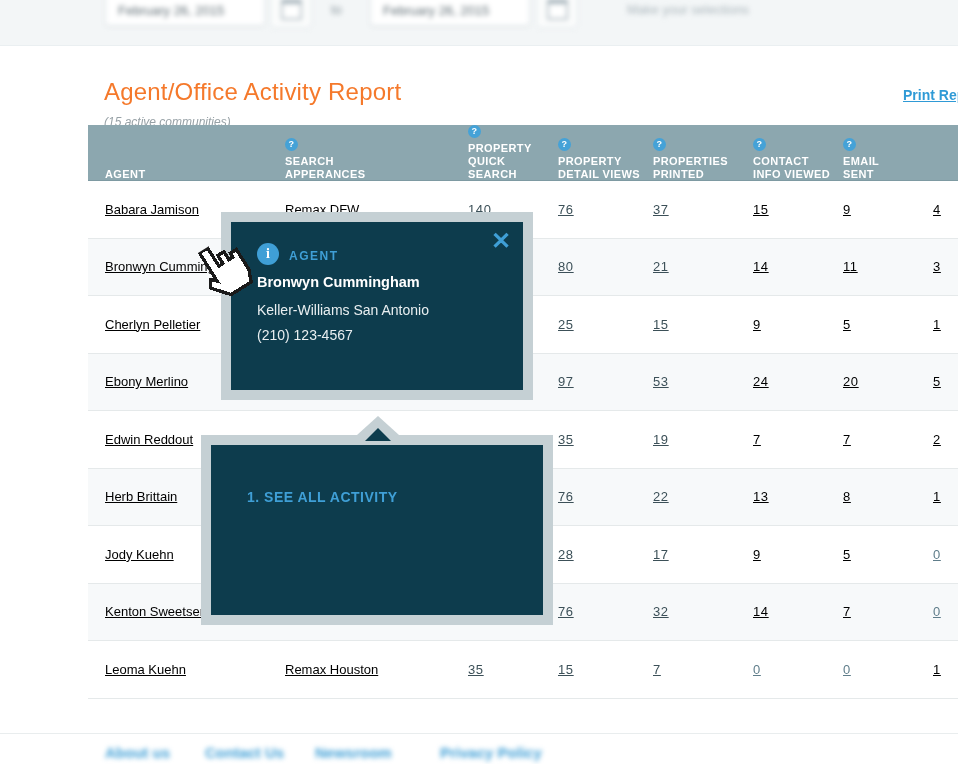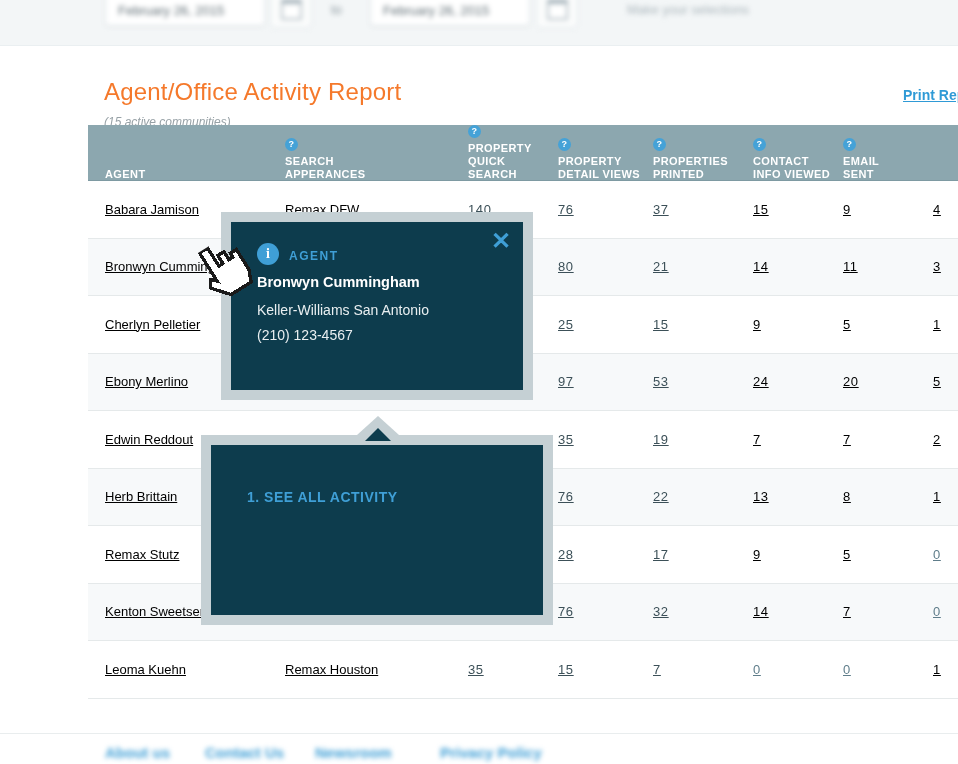--- a/index.html
+++ b/index.html
@@ -204,21 +204,21 @@
           <div class="cell agent"><a class="lnk">Herb Brittain</a></div>
           <div class="cell office"></div>
           <div class="cell num"></div>
           <div class="cell num"><span class="plain">76</span></div>
           <div class="cell num"><span class="plain">22</span></div>
           <div class="cell num"><a class="lnk mlink">13</a></div>
           <div class="cell num"><a class="lnk mlink">8</a></div>
           <div class="cell num"><a class="lnk mlink">1</a></div>
         </div>
         <div class="trow grid-row">
-          <div class="cell agent"><a class="lnk">Remax Stutz</a></div>
+          <div class="cell agent"><a class="lnk">Jody Kuehn</a></div>
           <div class="cell office"></div>
           <div class="cell num"></div>
           <div class="cell num"><span class="plain">28</span></div>
           <div class="cell num"><span class="plain">17</span></div>
           <div class="cell num"><a class="lnk mlink">9</a></div>
           <div class="cell num"><a class="lnk mlink">5</a></div>
           <div class="cell num"><span class="plain zero">0</span></div>
         </div>
         <div class="trow grid-row alt">
           <div class="cell agent"><a class="lnk">Kenton Sweetser</a></div>

